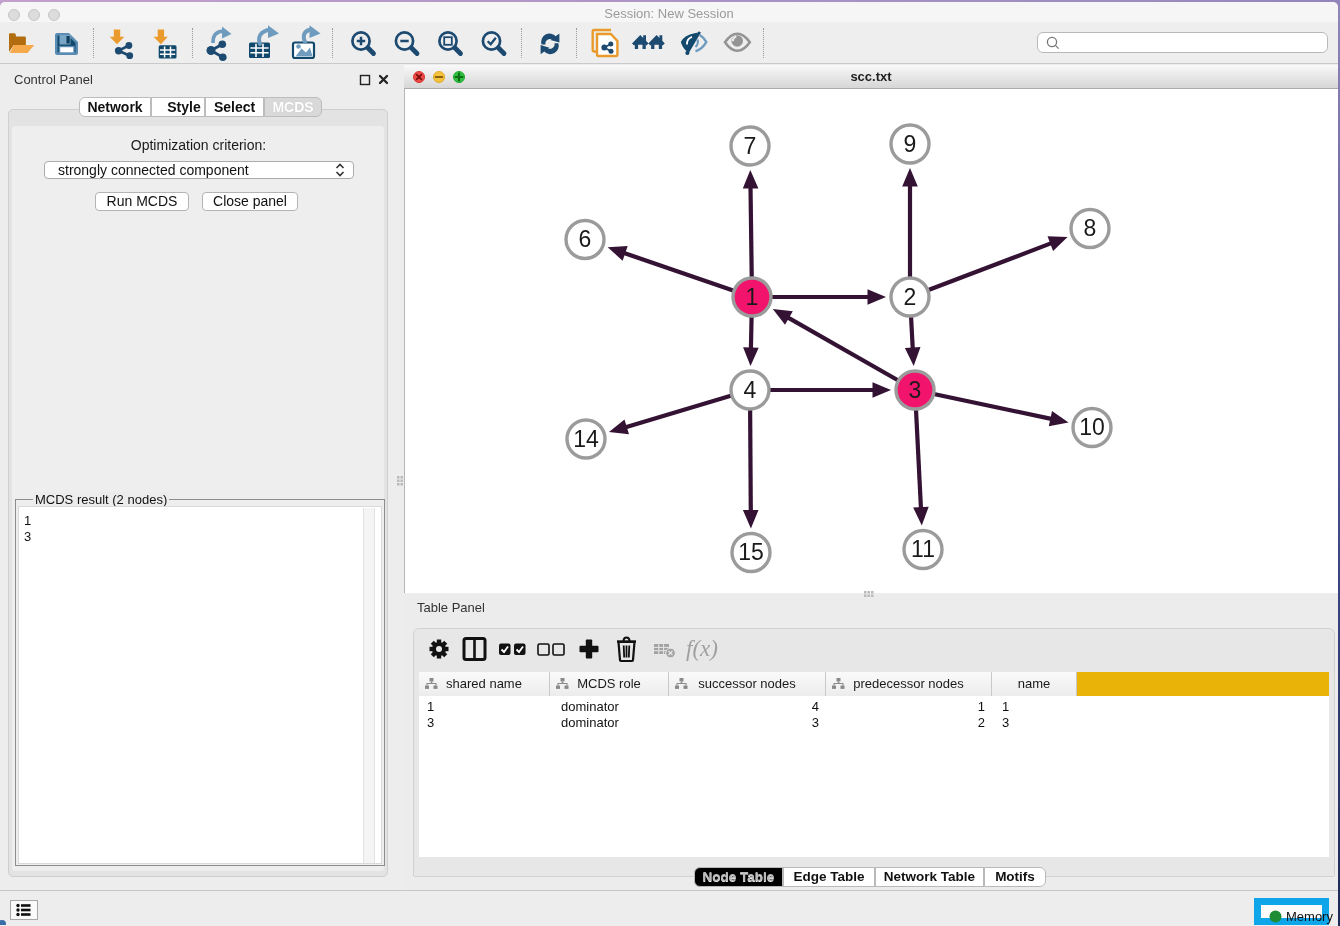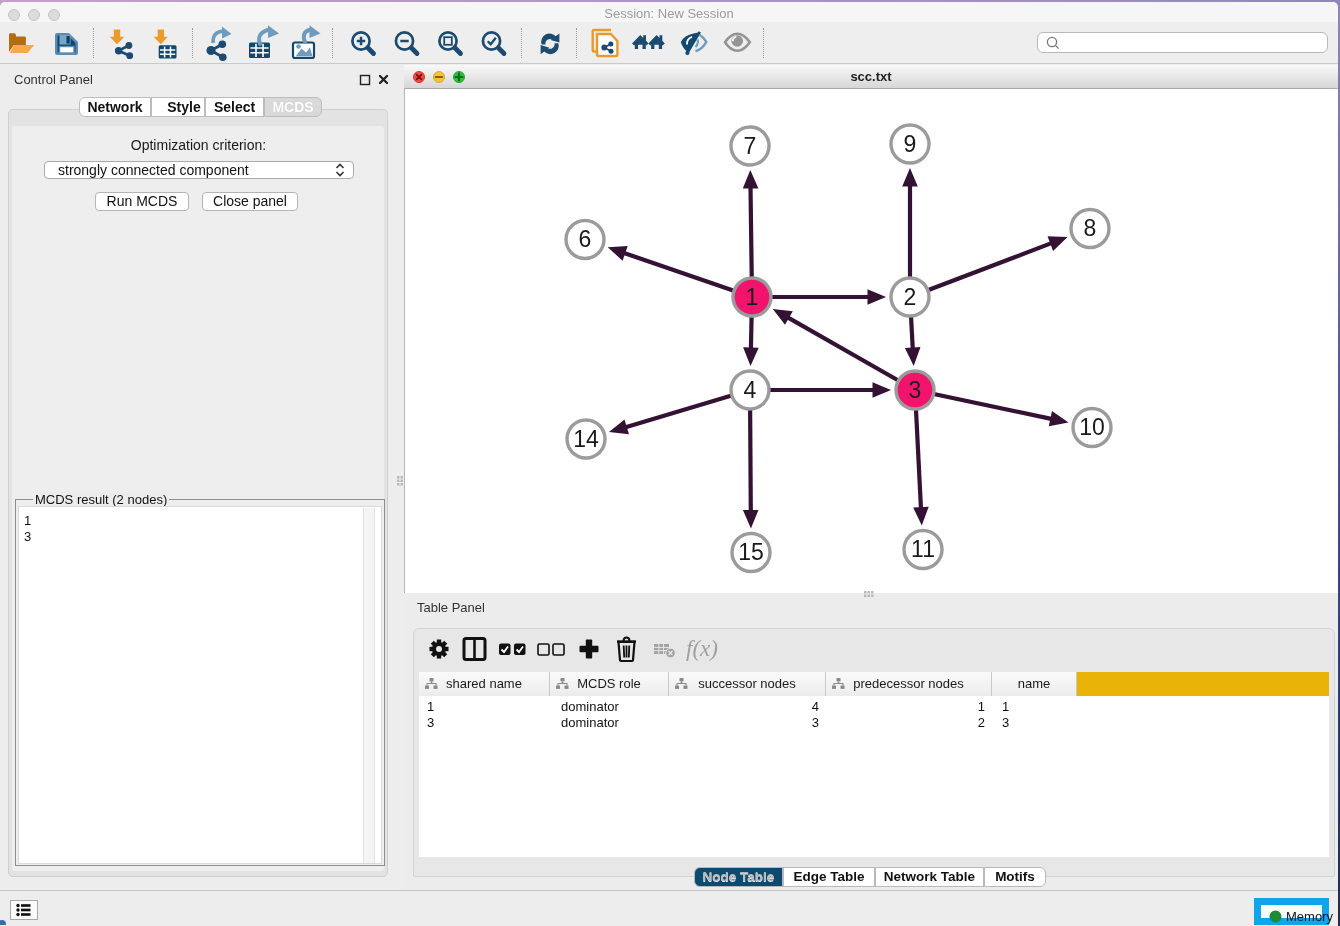--- a/index.html
+++ b/index.html
@@ -421,21 +421,21 @@
         <div class="trow" style="left:407px;top:3px;width:159px;text-align:right;">1</div>
         <div class="trow" style="left:583px;top:3px;">1</div>
         <div class="trow" style="left:8px;top:19px;">3</div>
         <div class="trow" style="left:142px;top:19px;">dominator</div>
         <div class="trow" style="left:250px;top:19px;width:150px;text-align:right;">3</div>
         <div class="trow" style="left:407px;top:19px;width:159px;text-align:right;">2</div>
         <div class="trow" style="left:583px;top:19px;">3</div>
       </div>
     </div>
     <div id="tabsbot">
-      <div class="btab" style="left:290px;width:89px;border-radius:6px 0 0 6px;background:#0c4a6e;color:#b9b9b9;text-shadow:0 1px 0 #eee;">Node Table</div>
+      <div class="btab" style="left:290px;width:89px;border-radius:6px 0 0 6px;background:#000000;color:#b9b9b9;text-shadow:0 1px 0 #eee;">Node Table</div>
       <div class="btab" style="left:379px;width:92px;">Edge Table</div>
       <div class="btab" style="left:471px;width:109px;">Network Table</div>
       <div class="btab" style="left:580px;width:62px;border-radius:0 6px 6px 0;">Motifs</div>
     </div>
   </div>
   <svg class="abs" style="left:396px;top:474px" width="8" height="10">
       <g fill="#b9b9b9">
         <rect x="1" y="0" width="2.5" height="2.5"></rect>
         <rect x="4.5" y="0" width="2.5" height="2.5"></rect>
         <rect x="1" y="3.5" width="2.5" height="2.5"></rect>

